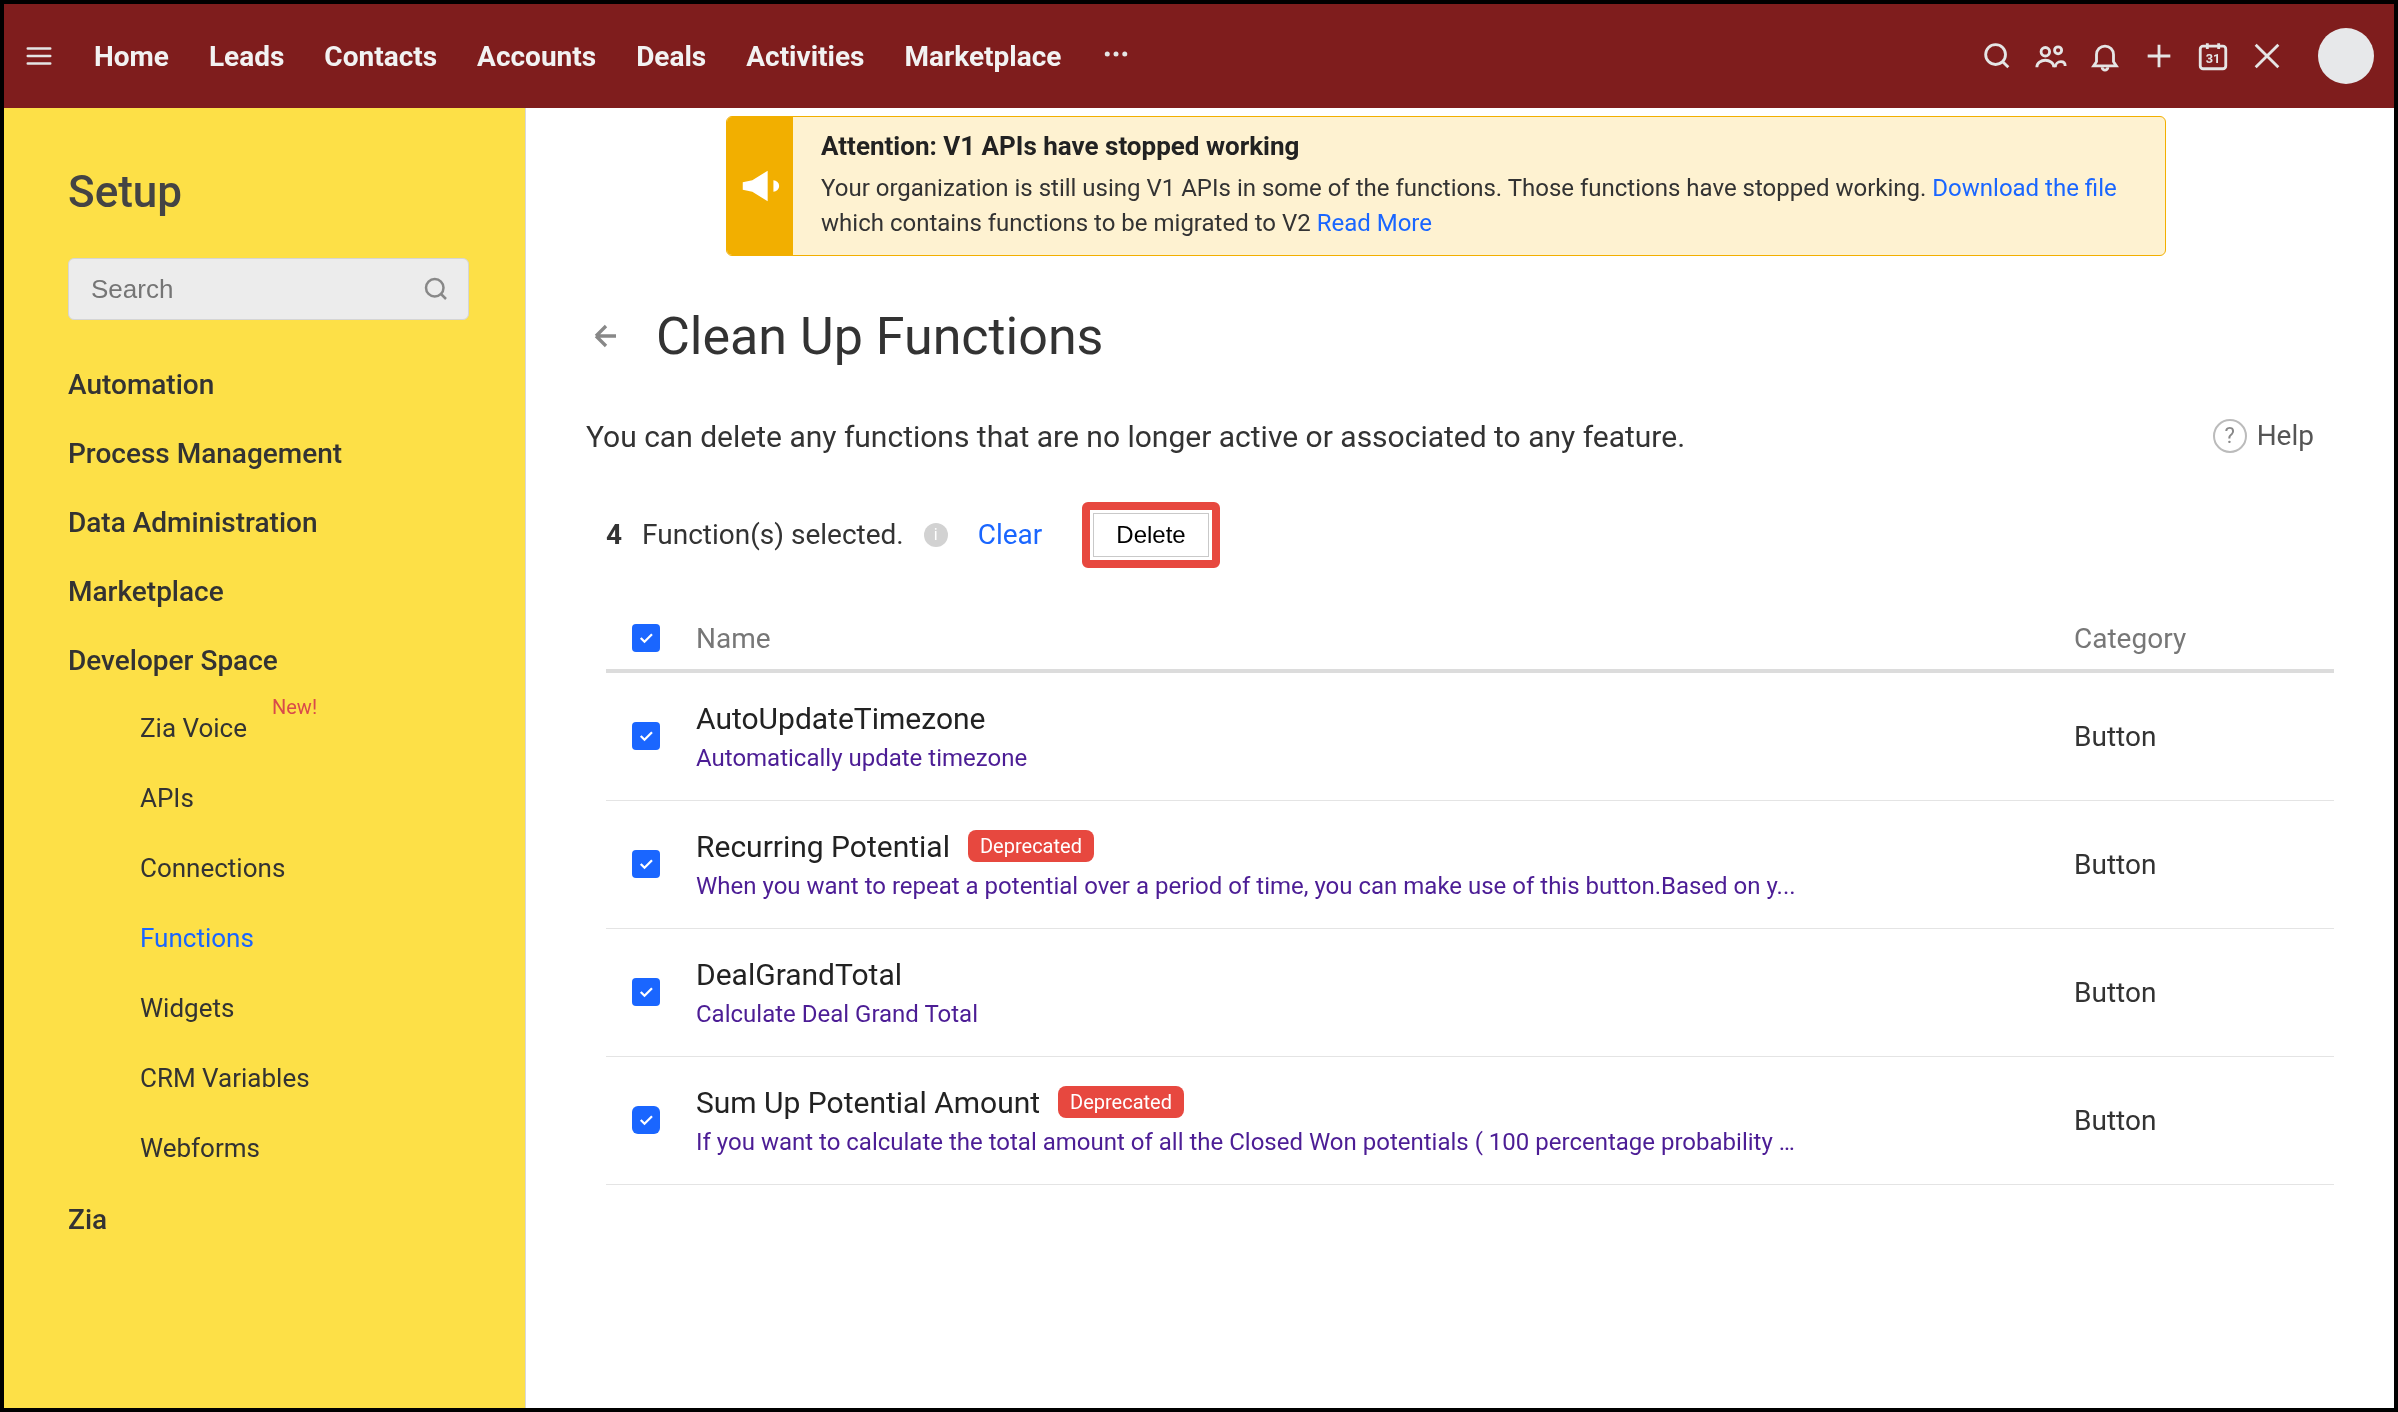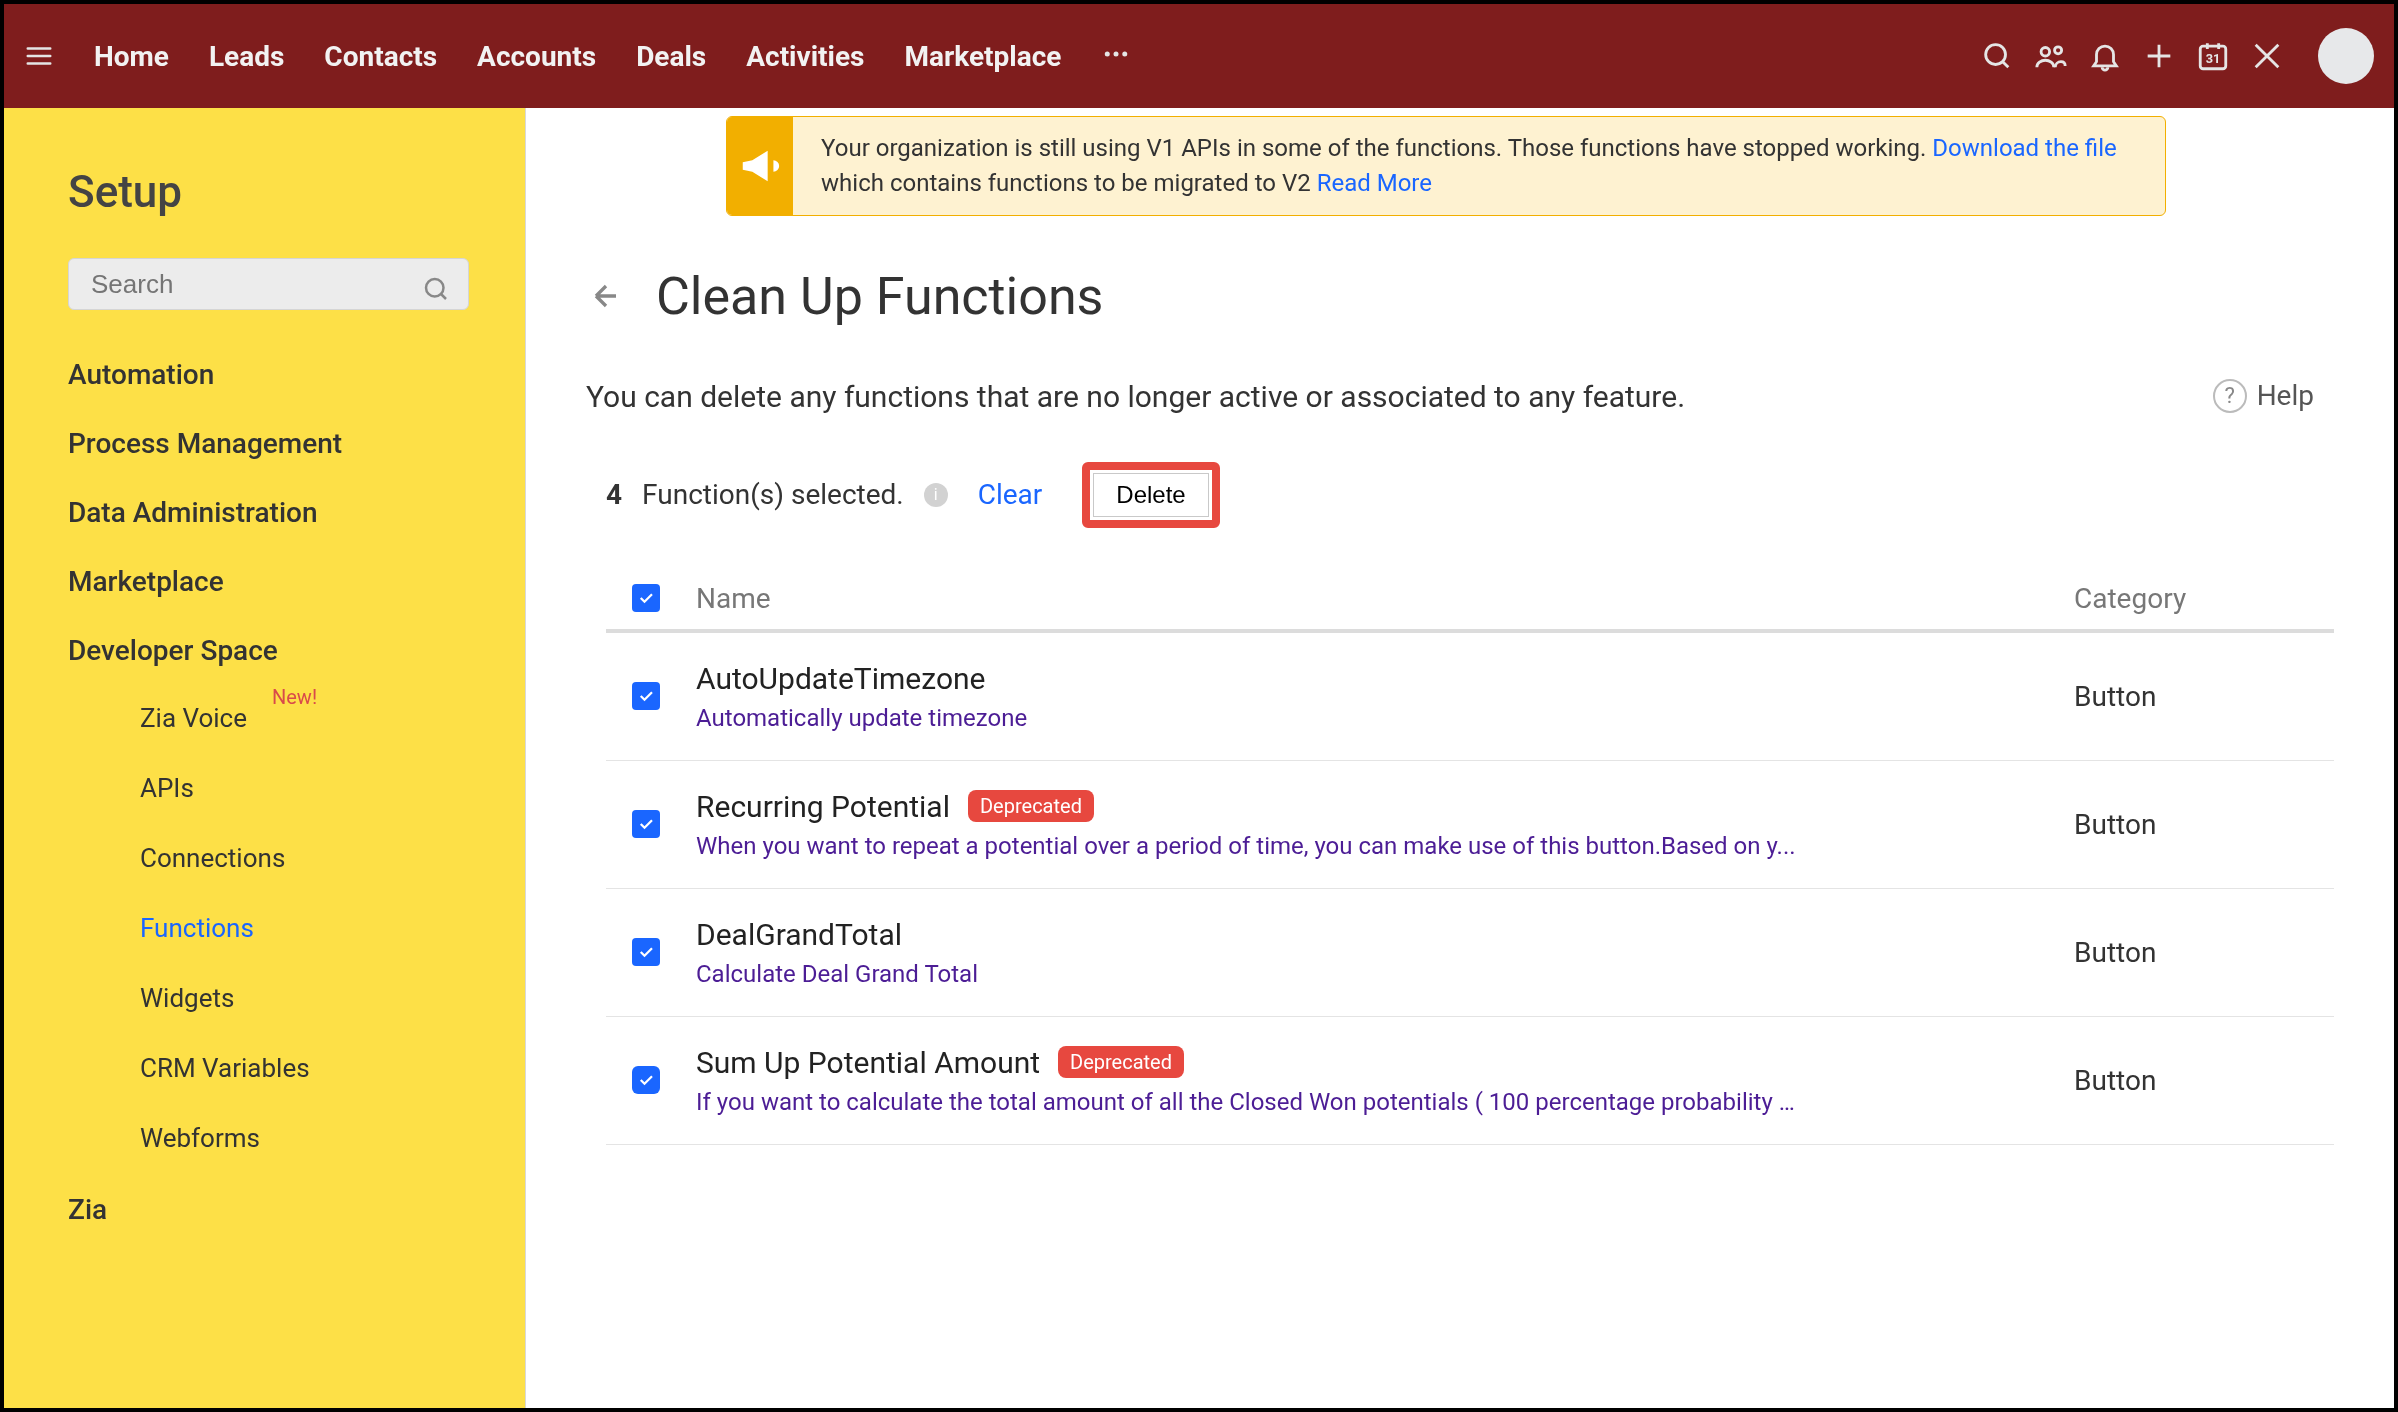--- a/index.html
+++ b/index.html
@@ -41,21 +41,21 @@
     .sidebar {
       width:522px;
       border-right:1px solid #d8d8d8;
       background:#fde047;
       padding:58px 56px 0 64px;
       overflow:hidden;
     }
     .sidebar h1 { font-size:44px; font-weight:500; color:#444; margin-bottom:40px; }
     .search-wrap { position:relative; margin-bottom:48px; }
     .search-wrap input {
-      width:100%; height:52px; border:1px solid #d5d5d5; border-radius:6px;
+      width:100%; height:62px; border:1px solid #d5d5d5; border-radius:6px;
       background:#ececec; font-size:26px; color:#888; padding:0 60px 0 22px;
     }
     .search-wrap svg { position:absolute; right:18px; top:16px; width:30px; height:30px; stroke:#888; fill:none; }
 
     .side-section { font-size:28px; font-weight:500; color:#333; margin-bottom:36px; cursor:pointer; }
     .side-sub { list-style:none; margin-left:72px; }
     .side-sub li { font-size:26px; color:#333; margin-bottom:40px; position:relative; cursor:pointer; }
     .side-sub li.active { color:#1a66ff; }
     .newbadge { position:absolute; top:-18px; left:132px; font-size:20px; color:#d94a4a; }
     .side-sub + .side-section { margin-top:8px; }
@@ -211,20 +211,21 @@
 
   <div class="main">
 
     <div class="alert">
       <div class="alert-icon">
         <svg viewBox="0 0 24 24">
             <path d="M3 10v4l5 1 8 5V4l-8 5-5 1Zm16-1a3 3 0 0 1 0 6" fill="#fff"></path>
           </svg>
       </div>
       <div class="alert-body">
+        <div class="alert-title">Attention: V1 APIs have stopped working</div>
         <div class="alert-text">
           <span>Your organization is still using V1 APIs in some of the functions. Those functions have stopped working. </span><a>Download the file</a><span> which contains functions to be migrated to V2  </span><a>Read More</a>
         </div>
       </div>
     </div>
 
     <div class="page-title-row">
       <div class="back-arrow">
         <svg viewBox="0 0 24 24">
             <path d="M18 12H6m0 0 6-6m-6 6 6 6"></path>

